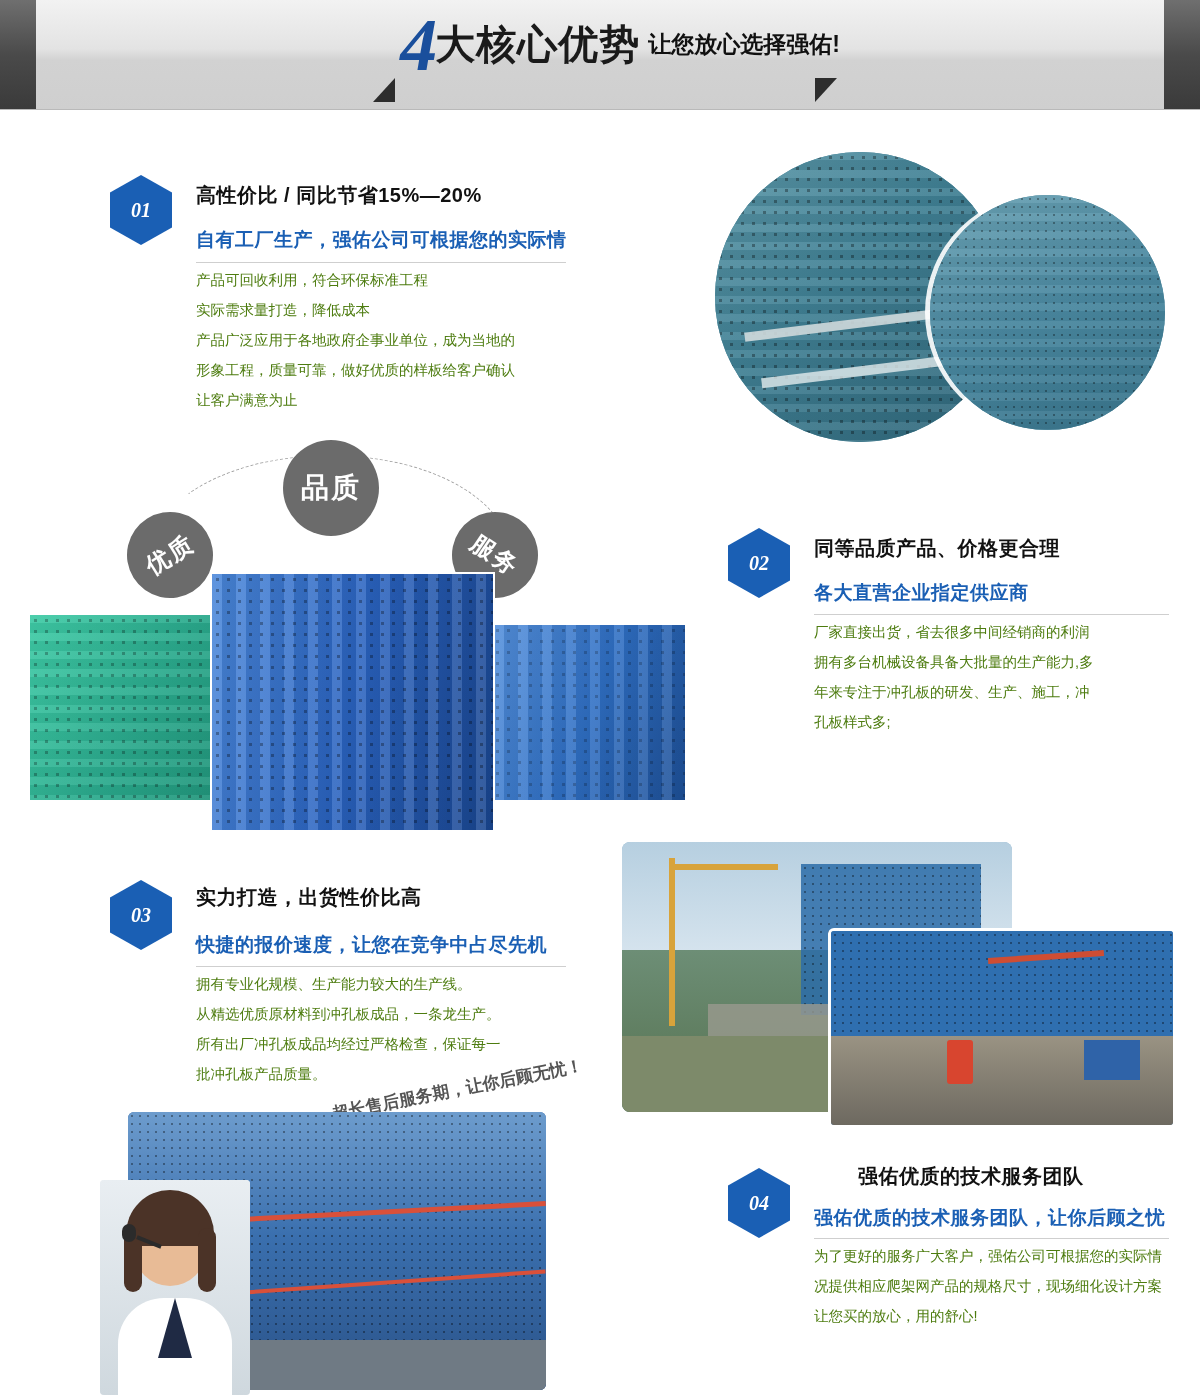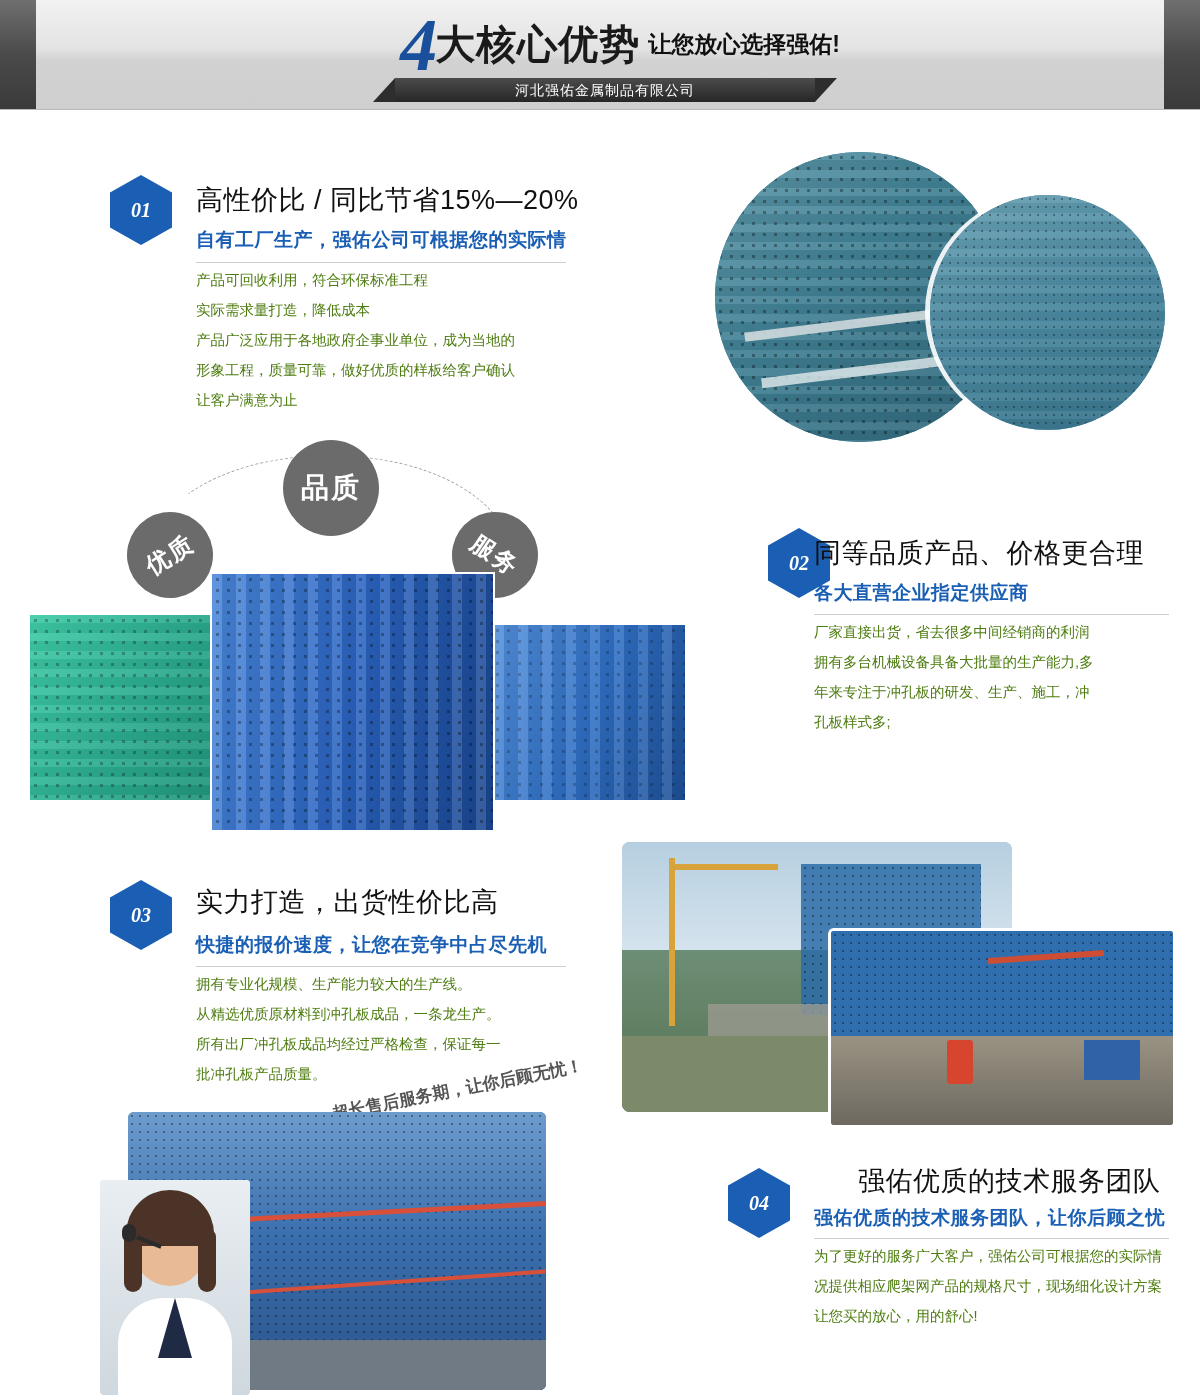--- a/index.html
+++ b/index.html
@@ -98,22 +98,22 @@
     color: #fff;
     font-size: 20px;
     font-weight: bold;
     font-style: italic;
     text-align: center;
     line-height: 70px;
     font-family: "Liberation Serif", serif;
   }
   .title-main {
     position: absolute;
-    font-size: 27px;
-    font-weight: normal;
+    font-size: 20px;
+    font-weight: bold;
     color: #111;
     letter-spacing: 0.5px;
     white-space: nowrap;
   }
   .title-sub {
     position: absolute;
     font-size: 19px;
     font-weight: bold;
     color: #1a5fb4;
     letter-spacing: 0.5px;
@@ -208,21 +208,20 @@
 </head>
 <body>
 
 <div class="header">
   <div class="header-bar-left"></div>
   <div class="header-bar-right"></div>
   <div class="header-inner">
     <span class="big-four">4</span><span class="head-main">大核心优势</span><span class="head-sub">让您放心选择强佑!</span>
   </div>
   <div class="ribbon-tail-l"></div>
-  <div class="company-ribbon">河北强佑金属制品有限公司</div>
   <div class="ribbon-tail"></div>
 </div>
 
 <div class="num-badge" style="left:110px; top:175px;">01</div>
 <div class="title-main" style="left:196px; top:182px;">高性价比 / 同比节省15%—20%</div>
 <div class="title-sub" style="left:196px; top:227px;">自有工厂生产，强佑公司可根据您的实际情</div>
 <div class="title-rule" style="left:196px; top:262px; width:370px;"></div>
 <div class="body-text" style="left:196px; top:265px; width:400px;">产品可回收利用，符合环保标准工程
 实际需求量打造，降低成本
 产品广泛应用于各地政府企事业单位，成为当地的
@@ -257,21 +256,21 @@
   <div class="stripes-v" style="opacity:.55;"></div>
   <div class="dots" style="opacity:.55;"></div>
   <div style="position:absolute; left:0; top:0; width:18px; height:100%; background:#e8c23a; opacity:.85;"></div>
 </div>
 <div class="rect-img" style="left:210px; top:572px; width:285px; height:260px; background:#2a63c0; border:2px solid #fff;">
   <div style="position:absolute; inset:0; background:linear-gradient(100deg,#4a87da 0%, #2a63c0 50%, #19458f 100%);"></div>
   <div class="stripes-v" style="opacity:.6;"></div>
   <div class="dots" style="opacity:.8;"></div>
 </div>
 
-<div class="num-badge" style="left:768px; top:528px;">02</div>
+<div class="num-badge" style="left:728px; top:528px;">02</div>
 <div class="title-main" style="left:814px; top:535px;">同等品质产品、价格更合理</div>
 <div class="title-sub" style="left:814px; top:580px;">各大直营企业指定供应商</div>
 <div class="title-rule" style="left:814px; top:614px; width:355px;"></div>
 <div class="body-text" style="left:814px; top:617px; width:370px;">厂家直接出货，省去很多中间经销商的利润
 拥有多台机械设备具备大批量的生产能力,多
 年来专注于冲孔板的研发、生产、施工，冲
 孔板样式多;</div>
 
 <div class="num-badge" style="left:110px; top:880px;">03</div>
 <div class="title-main" style="left:196px; top:884px;">实力打造，出货性价比高</div>

